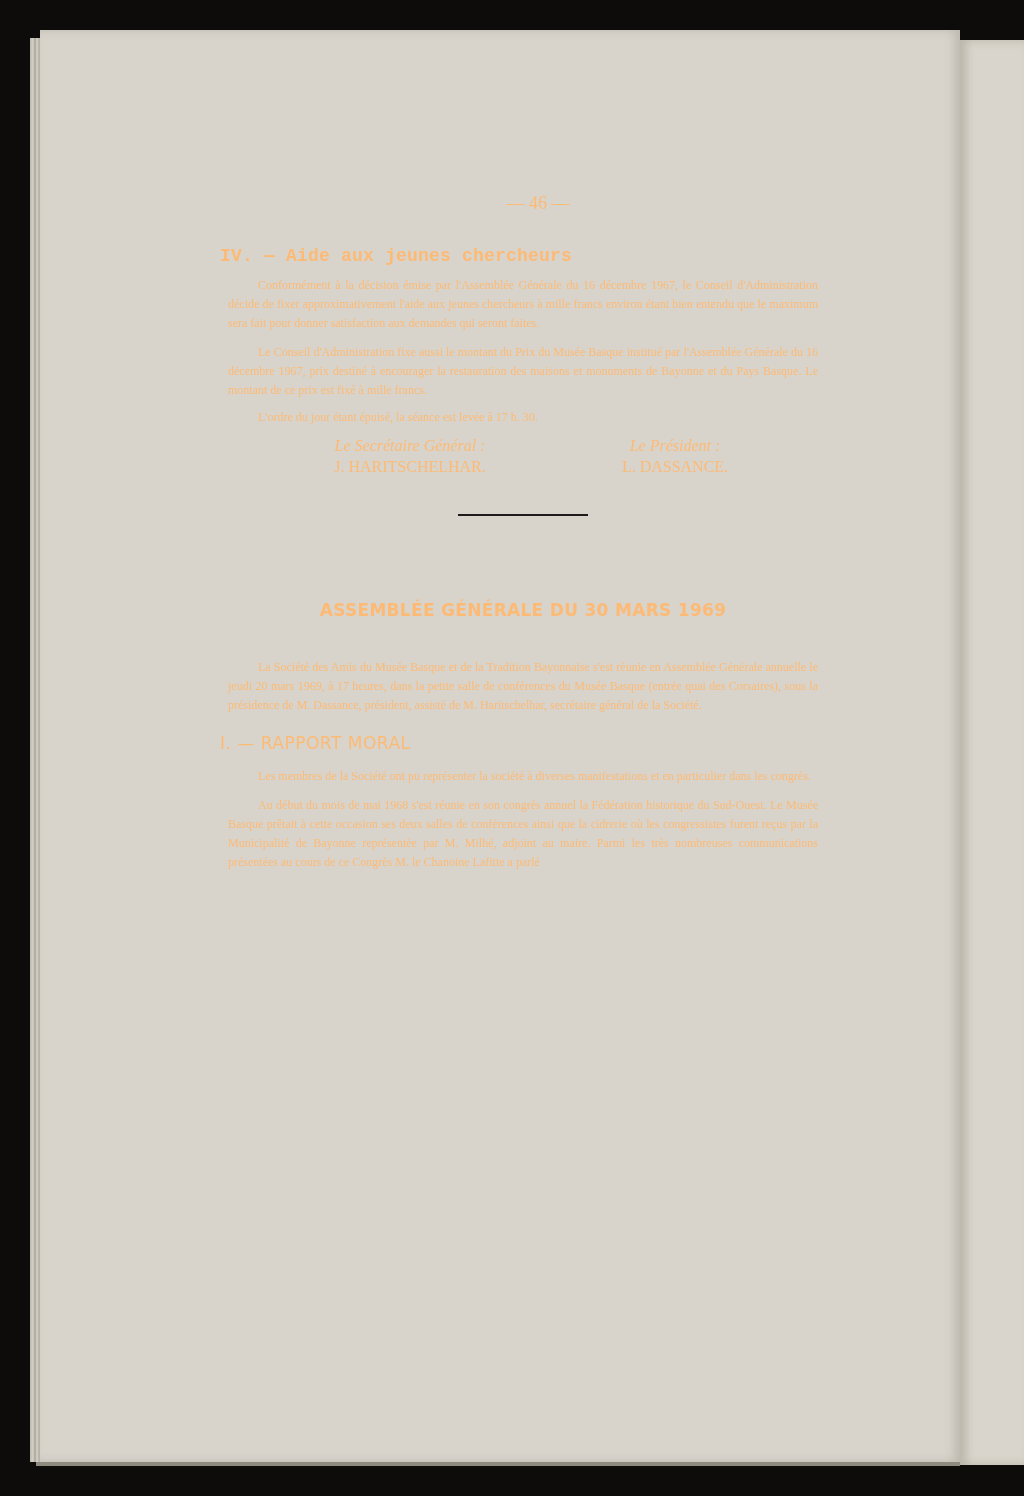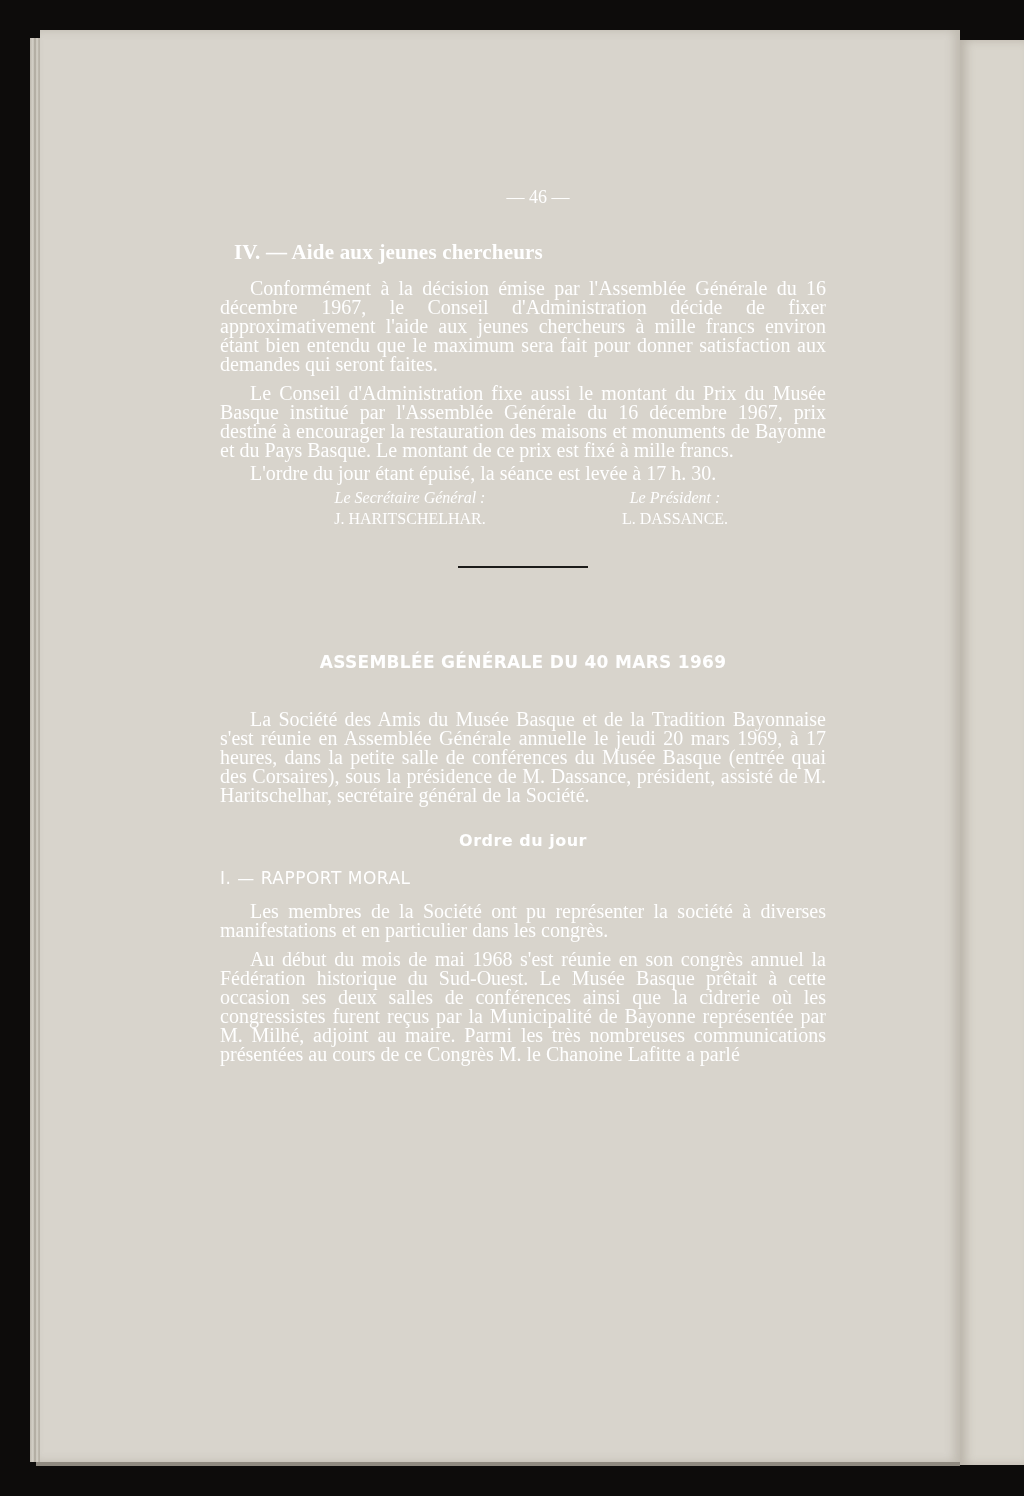--- a/index.html
+++ b/index.html
@@ -22,32 +22,32 @@
   .next-page {
     position: absolute; left: 960px; top: 40px; width: 64px; height: 1425px;
     background: #d9d5cc;
     box-shadow: inset 6px 0 10px rgba(120,110,95,0.3);
   }
   .bottom-edge {
     position: absolute; left: 36px; top: 1462px; width: 924px; height: 4px;
     background: #8f8a80;
   }
   .content {
-    position: absolute; left: 220px; top: 182px; width: 606px;
-    color: #ffffff;
+    position: absolute; left: 220px; top: 188px; width: 606px;
+    color: #fdba74;
   }
   .pagenum {
     text-align: center; font-size: 18px; margin-left: 30px; height: 30px; line-height: 30px;
   }
   .sec-title {
-    font-family: Liberation Serif, serif; font-weight: bold; font-size: 21px;
-    margin: 14px; letter-spacing: 0.2px;
+    font-family: Liberation Mono, monospace; font-weight: bold; font-size: 18px;
+    margin: 0; letter-spacing: 0.2px;
   }
   p {
-    margin: 0; font-size: 20px; line-height: 19px; text-align: justify;
+    margin: 8px; font-size: 12px; line-height: 19px; text-align: justify;
     text-indent: 30px;
   }
   .sig {
     display: flex; font-size: 16px; line-height: 21px; margin-top: 4px;
   }
   .sig .col { text-align: center; }
   .sig .col1 { width: 270px; margin-left: 0; }
   .sig .col2 { width: 260px; margin-left: 60px; }
   .sig .role { font-style: italic; }
   .rule {
@@ -93,27 +93,26 @@
       <div>J. HARITSCHELHAR.</div>
     </div>
     <div class="col col1">
       <div class="role">Le Président :</div>
       <div>L. DASSANCE.</div>
     </div>
   </div>
 
   <div class="rule" style="margin-top:37px;"></div>
 
-  <div class="assembly-title" style="margin-top:84px;">ASSEMBLÉE GÉNÉRALE DU 40 MARS 1969</div>
+  <div class="assembly-title" style="margin-top:84px;">ASSEMBLÉE GÉNÉRALE DU 30 MARS 1969</div>
 
   <div style="margin-top:38px;">
     <p>La Société des Amis du Musée Basque et de la Tradition Bayonnaise s'est réunie en Assemblée Générale annuelle le jeudi 20 mars 1969, à 17 heures, dans la petite salle de conférences du Musée Basque (entrée quai des Corsaires), sous la présidence de M. Dassance, président, assisté de M. Haritschelhar, secrétaire général de la Société.</p>
   </div>
 
-  <div class="ordre" style="margin-top:26px;">Ordre du jour</div>
   <div class="rapport" style="margin-top:18px;">I. — RAPPORT MORAL</div>
 
   <div style="margin-top:14px;">
     <p>Les membres de la Société ont pu représenter la société à diverses manifestations et en particulier dans les congrès.</p>
   </div>
 
   <div style="margin-top:10px;">
     <p>Au début du mois de mai 1968 s'est réunie en son congrès annuel la Fédération historique du Sud-Ouest. Le Musée Basque prêtait à cette occasion ses deux salles de conférences ainsi que la cidrerie où les congressistes furent reçus par la Municipalité de Bayonne représentée par M. Milhé, adjoint au maire. Parmi les très nombreuses communications présentées au cours de ce Congrès M. le Chanoine Lafitte a parlé</p>
   </div>
 </div>

